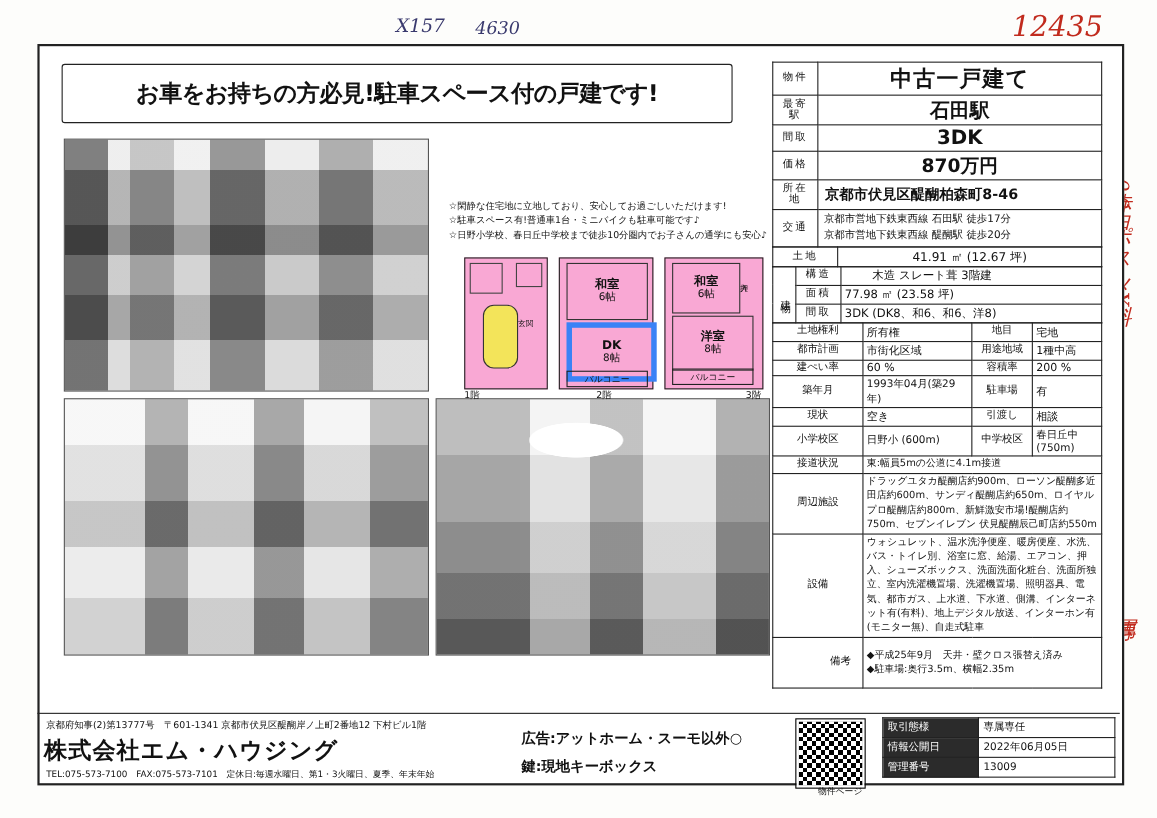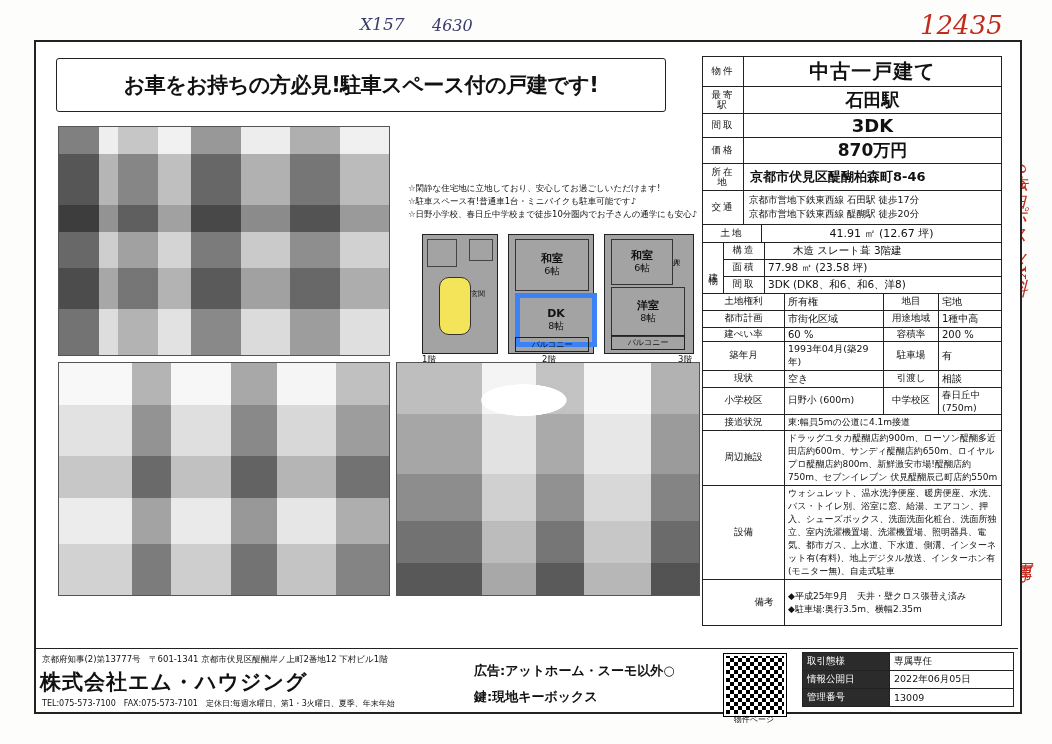--- a/index.html
+++ b/index.html
@@ -53,21 +53,21 @@
       linear-gradient(90deg,rgba(0,0,0,.2) 0 28%,rgba(255,255,255,.4) 28% 46%,rgba(0,0,0,.18) 46% 62%,rgba(255,255,255,.5) 62% 84%,rgba(0,0,0,.25) 84% 100%),
       linear-gradient(180deg,#ededed 0 22%,#cfcfcf 22% 48%,#b0b0b0 48% 68%,#8f8f8f 68% 86%,#6e6e6e 86% 100%);
   }
   .notes{
     position:absolute;left:372px;top:140px;width:230px;
     font-size:8.5px;line-height:1.55;
   }
   .notes div{white-space:nowrap;}
   
   .fp{position:absolute;left:386px;top:186px;width:272px;height:142px;}
-  .fp .unit{position:absolute;border:1.2px solid #222;background:#a3a3a3;}
+  .fp .unit{position:absolute;border:1.2px solid #222;background:#f9a8d4;}
   .fp .rm{position:absolute;display:flex;flex-direction:column;align-items:center;justify-content:center;
     font-size:11px;font-weight:bold;line-height:1.15;}
   .fp .rm .sz{font-size:9.5px;font-weight:normal;}
   .fp .bal{position:absolute;border:1.2px solid #222;font-size:8px;display:flex;align-items:center;justify-content:center;}
   .fp .flr{position:absolute;font-size:8.5px;}
   .car{position:absolute;border:1px solid #333;border-radius:10px;background:#f3e45a;}
   
   .rt{position:absolute;left:666px;top:14px;width:300px;}
   table.t{border-collapse:collapse;width:300px;font-size:10px;}
   table.t td{border:1px solid #222;padding:1px 3px;vertical-align:middle;}
@@ -87,21 +87,21 @@
   .comp-tel{position:absolute;left:8px;top:50px;font-size:8px;}
   .ad1{position:absolute;left:440px;top:14px;font-size:13px;font-weight:bold;}
   .ad2{position:absolute;left:440px;top:40px;font-size:13px;font-weight:bold;}
   .qr{position:absolute;left:690px;top:6px;width:58px;height:58px;
     background:
       repeating-linear-gradient(90deg,#000 0 4px,#fff 4px 8px),
       repeating-linear-gradient(0deg,#000 0 4px,#fff 4px 8px);
     background-blend-mode:difference;
     border:2px solid #fff;outline:1px solid #000;
   }
-  .qr-cap{position:absolute;left:690px;top:66px;font-size:8px;width:60px;text-align:center;}
+  .qr-cap{position:absolute;left:690px;top:66px;font-size:8px;width:60px;text-align:right;}
   .ftab{position:absolute;left:768px;top:4px;width:212px;font-size:9.5px;border-collapse:collapse;}
   .ftab td{border:1px solid #222;padding:2px 4px;}
   .ftab td.k{background:#2b2b2b;color:#fff;width:78px;}
 </style>
 </head>
 <body>
 
 <div class="sheet">
 
   <div class="hand" style="left:360px;top:14px;font-size:17px;">X157</div>

